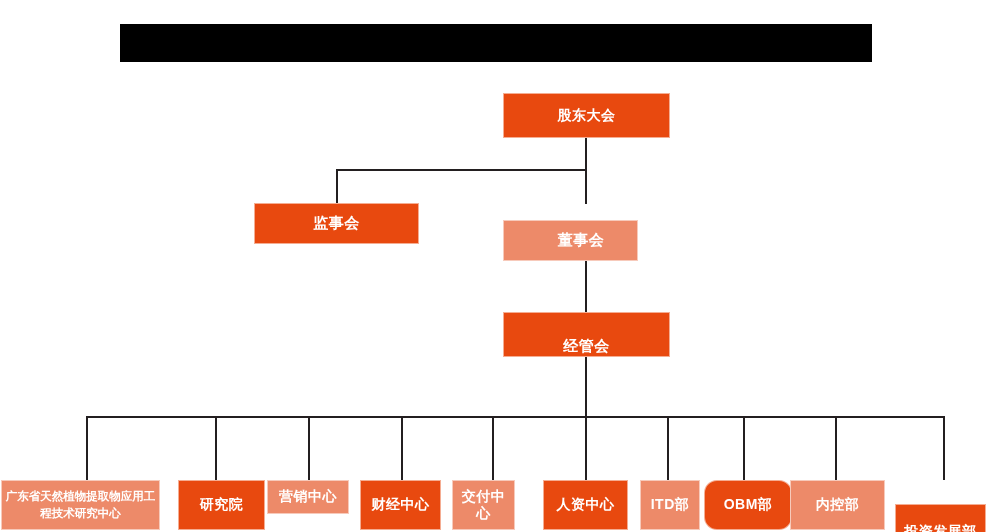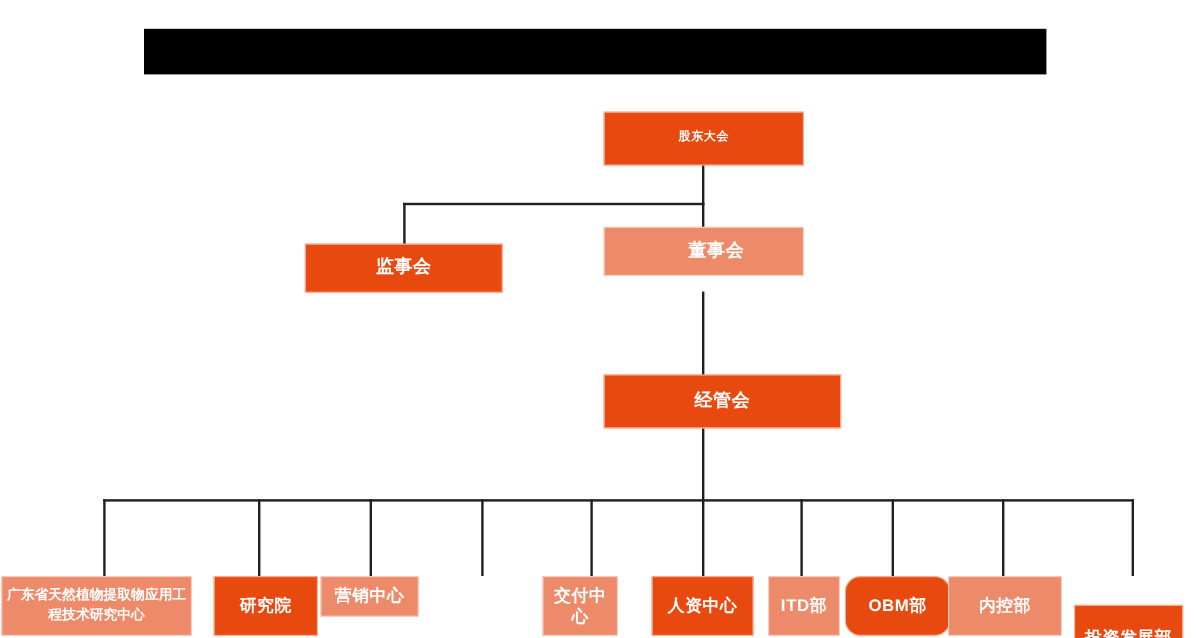--- a/index.html
+++ b/index.html
@@ -53,21 +53,21 @@
   .node.dark   { background: #E8490F; }
   .node.light  { background: #ED8A69; }
 
   .node .lbl {
     display: block;
     width: 100%;
     padding: 0 3px;
     box-sizing: border-box;
   }
 
-  .tier1 { font-size: 10px; }
+  .tier1 { font-size: 14px; }
   .tier2 { font-size: 15px; }
   .tier3 { font-size: 15px; }
   .leaf  { font-size: 14px; }
   .leaf.small { font-size: 11.5px; line-height: 1.45; letter-spacing: 0; }
 </style>
 </head>
 <body>
 
 <div id="canvas">
 
@@ -98,36 +98,39 @@
   <div class="line v-line" style="left:835px; top:416px; height:64px;"></div>
   <div class="line v-line" style="left:943px; top:416px; height:64px;"></div>
 
   <div class="node dark tier1" style="left:503px; top:93px; width:167px; height:45px;">
     <span class="lbl">股东大会</span>
   </div>
 
   <div class="node dark tier2" style="left:254px; top:203px; width:165px; height:41px;">
     <span class="lbl">监事会</span>
   </div>
-  <div class="node light tier2" style="left:503px; top:189px; width:167px; height:41px;padding-left:21px;">
+  <div class="node light tier2" style="left:503px; top:220px; width:135px; height:41px;padding-left:21px;">
     <span class="lbl">董事会</span>
   </div>
 
-  <div class="node dark tier3" style="left:503px; top:312px; width:198px; height:45px;">
+  <div class="node dark tier3" style="left:503px; top:312px; width:167px; height:45px;align-items:flex-end;">
     <span class="lbl">经管会</span>
   </div>
 
   <div class="node light leaf small" style="left:1px; top:480px; width:159px; height:50px;">
     <span class="lbl">广东省天然植物提取物应用工程技术研究中心</span>
   </div>
   <div class="node dark leaf" style="left:178px; top:480px; width:87px; height:50px;">
     <span class="lbl">研究院</span>
   </div>
   <div class="node light leaf" style="left:267px; top:480px; width:82px; height:34px;">
     <span class="lbl">营销中心</span>
+  </div>
+  <div class="node dark leaf" style="left:360px; top:480px; width:81px; height:50px;">
+    <span class="lbl">财经中心</span>
   </div>
   <div class="node light leaf" style="left:452px; top:480px; width:63px; height:50px;">
     <span class="lbl">交付中心</span>
   </div>
   <div class="node dark leaf" style="left:543px; top:480px; width:85px; height:50px;">
     <span class="lbl">人资中心</span>
   </div>
   <div class="node light leaf" style="left:640px; top:480px; width:60px; height:50px;">
     <span class="lbl">ITD部</span>
   </div>

